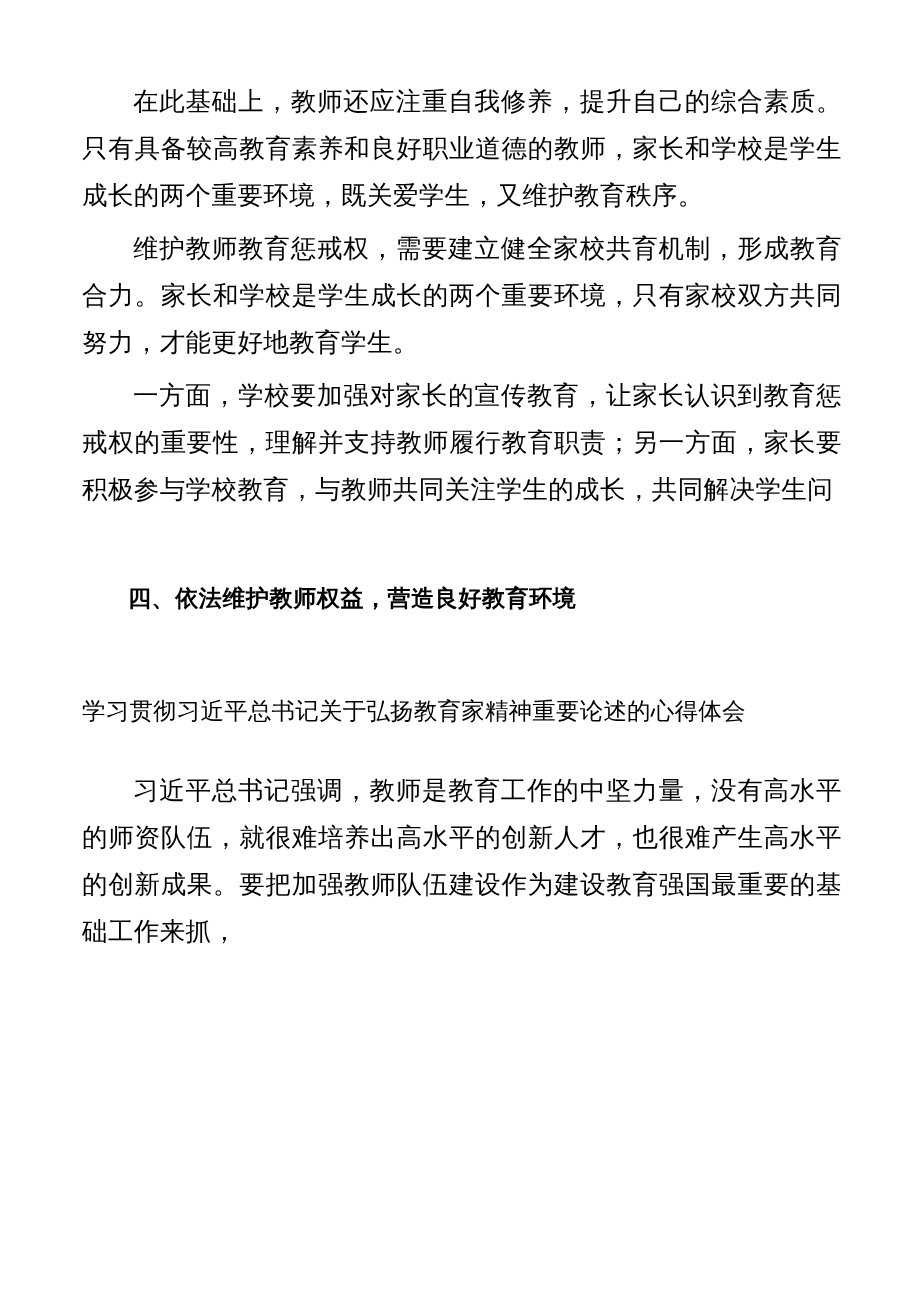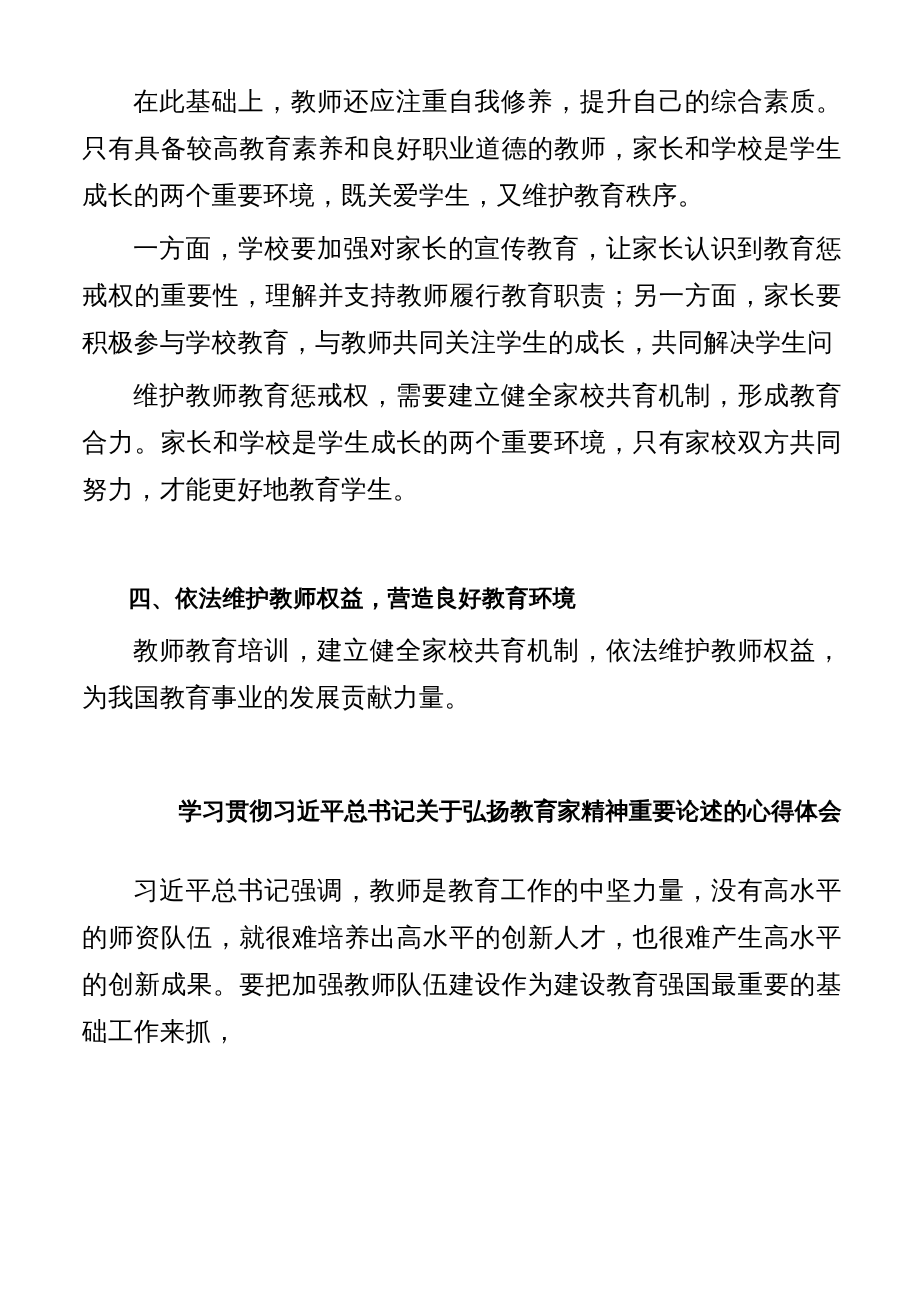--- a/index.html
+++ b/index.html
@@ -37,36 +37,35 @@
     margin: 16px 0 6px 0;
     text-indent: 2em;
     letter-spacing: 0.6px;
   }
   .gap-small { height: 16px; }
   .gap-medium { height: 40px; }
   .gap-large { height: 62px; }
   .title-center {
     font-family: "DejaVu Sans", "Liberation Sans", sans-serif;
     font-size: 23.5px;
-    font-weight: bold;
-    text-align: right;
+    font-weight: normal;
+    text-align: left;
     line-height: 44px;
     margin: 0 0 18px 0;
     letter-spacing: 0.2px;
   }
 </style>
 </head>
 <body>
 
 <div class="page">
   <div id="doc-body">
       <p class="para">在此基础上，教师还应注重自我修养，提升自己的综合素质。只有具备较高教育素养和良好职业道德的教师，家长和学校是学生成长的两个重要环境，既关爱学生，又维护教育秩序。</p>
+      <p class="para">维护教师教育惩戒权，需要建立健全家校共育机制，形成教育合力。家长和学校是学生成长的两个重要环境，只有家校双方共同努力，才能更好地教育学生。</p>
       <p class="para">一方面，学校要加强对家长的宣传教育，让家长认识到教育惩戒权的重要性，理解并支持教师履行教育职责；另一方面，家长要积极参与学校教育，与教师共同关注学生的成长，共同解决学生问</p>
-      <p class="para">维护教师教育惩戒权，需要建立健全家校共育机制，形成教育合力。家长和学校是学生成长的两个重要环境，只有家校双方共同努力，才能更好地教育学生。</p>
       <div class="gap-medium"></div>
       <h2 class="heading">四、依法维护教师权益，营造良好教育环境</h2>
-      <p class="para">教师教育培训，建立健全家校共育机制，依法维护教师权益，为我国教育事业的发展贡献力量。</p>
       <div class="gap-large"></div>
       <h1 class="title-center">学习贯彻习近平总书记关于弘扬教育家精神重要论述的心得体会</h1>
       <div class="gap-small"></div>
       <p class="para">习近平总书记强调，教师是教育工作的中坚力量，没有高水平的师资队伍，就很难培养出高水平的创新人才，也很难产生高水平的创新成果。要把加强教师队伍建设作为建设教育强国最重要的基础工作来抓，</p>
     </div>
 </div>
 
 </body></html>

